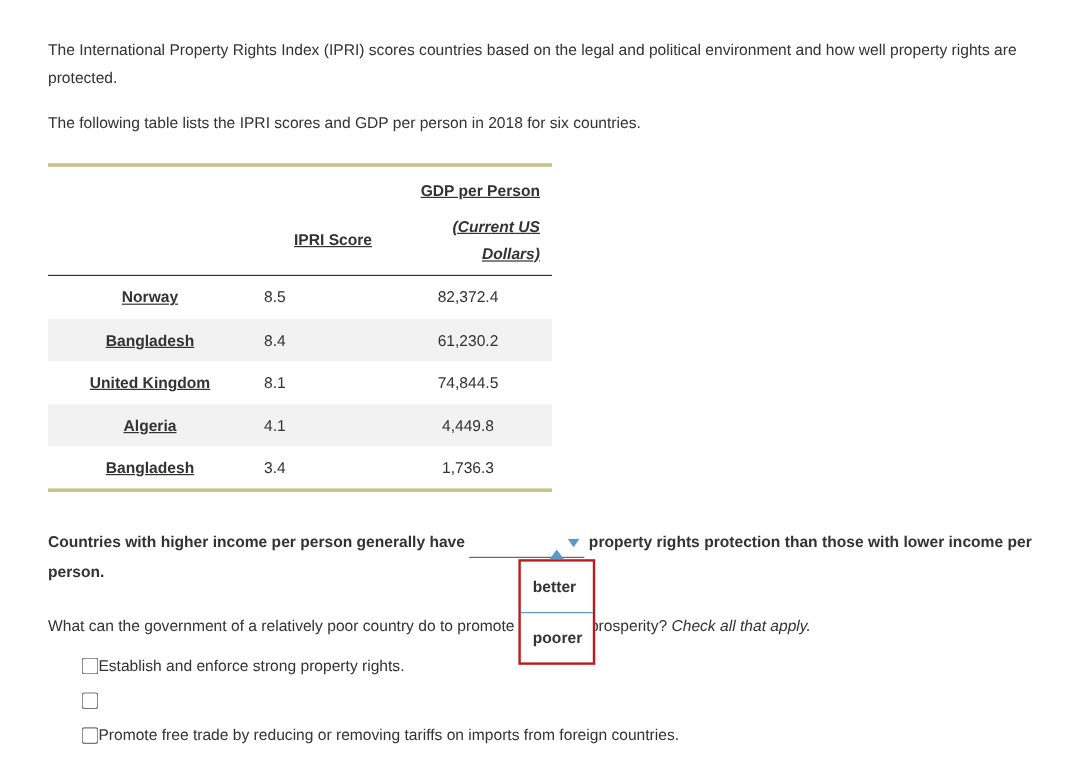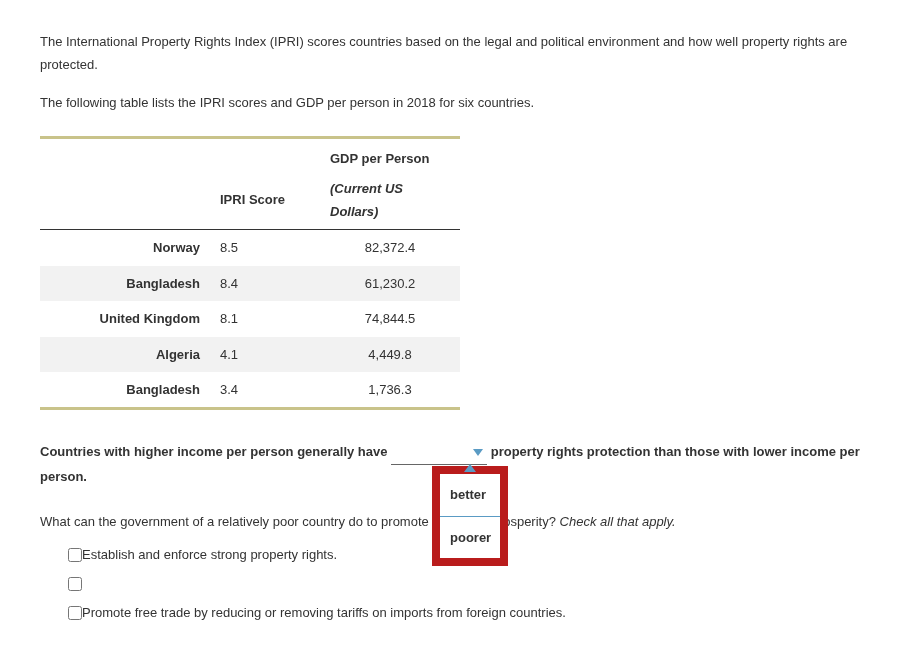--- a/index.html
+++ b/index.html
@@ -19,40 +19,42 @@
     margin: 22px 0 26px 0;
   }
   table {
     border-collapse: collapse;
     width: 420px;
     border-top: 3px solid #c9c38a;
     border-bottom: 3px solid #c9c38a;
   }
   thead th {
     font-weight: bold;
-    text-align: left;
+    text-align: right;
     padding: 8px 10px 4px 10px;
+    text-decoration: underline;
   }
   thead tr.subhead th {
     border-bottom: 1px solid #333;
     padding: 2px 10px 6px 10px;
   }
   thead th.country-head {
     border-bottom: 1px solid #333;
   }
   tbody td {
     padding: 6px 10px;
   }
   tbody tr:nth-child(even) {
     background: #f2f2f2;
   }
   td.country {
     font-weight: bold;
-    text-align: right;
+    text-align: center;
     width: 150px;
+    text-decoration: underline;
   }
   td.score {
     width: 90px;
   }
   td.gdp {
     text-align: center;
   }
   .question-block {
     margin-top: 30px;
   }
@@ -70,21 +72,21 @@
     position: relative;
     padding-right: 4px;
   }
   .blank svg {
     vertical-align: middle;
   }
   .dropdown-popup {
     position: absolute;
     left: 392px;
     top: 26px;
-    border: 8px solid #b91c1c;
+    border: 2px solid #b91c1c;
     background: #fff;
     width: 60px;
     z-index: 5;
     font-size: 13px;
   }
   .dropdown-popup .arrow-up {
     position: absolute;
     top: -10px;
     left: 50%;
     transform: translateX(-50%);

